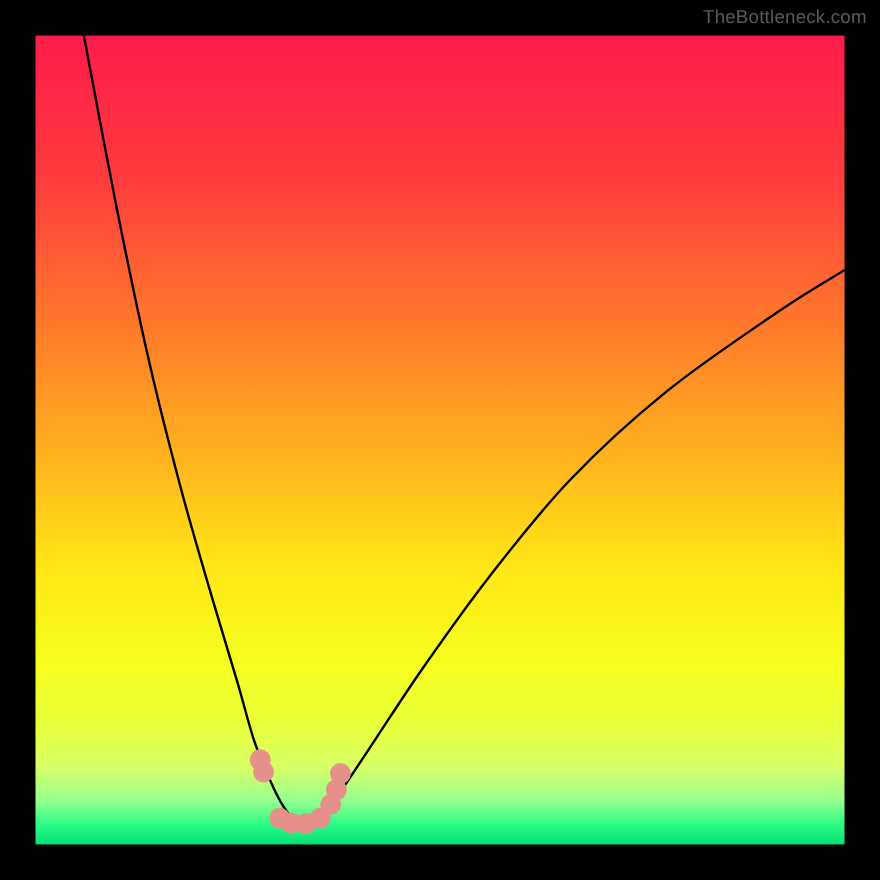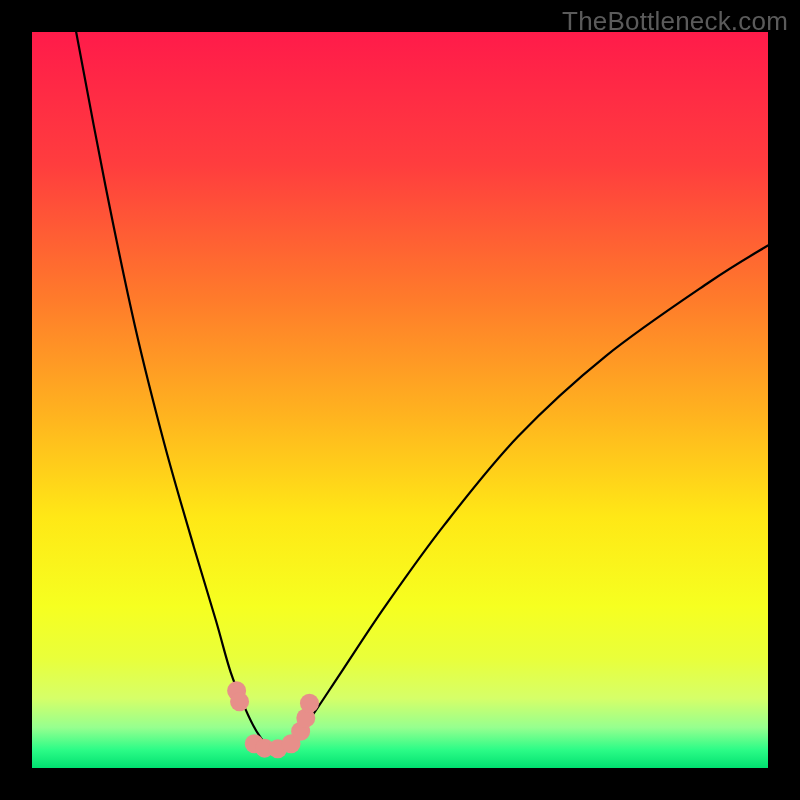--- a/index.html
+++ b/index.html
@@ -39,21 +39,21 @@
     left: 0;
     top: 0;
     width: 100%;
     height: 100%;
   }
   .watermark {
     position: absolute;
     top: 6px;
     right: 12px;
     color: #5b5b5b;
-    font-size: 26px;
+    font-size: 17px;
     font-weight: 500;
     letter-spacing: 0.2px;
   }
 </style>
 </head>
 <body>
 
 <div class="frame">
 
   <div class="plot-area">

